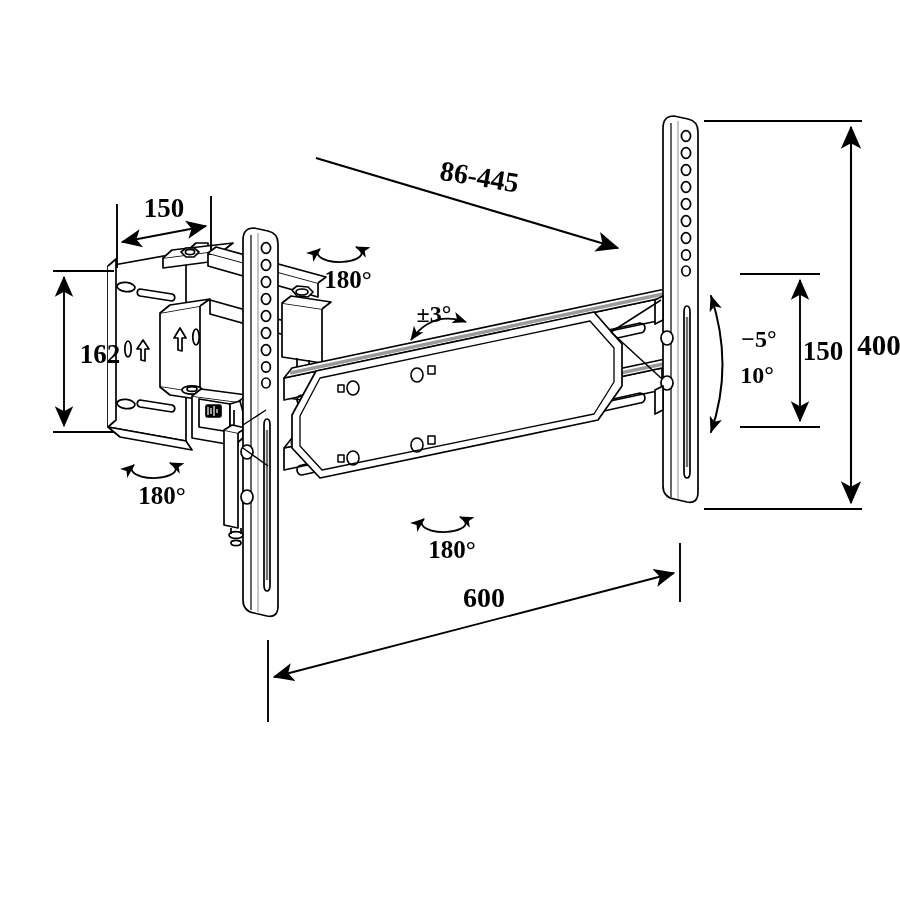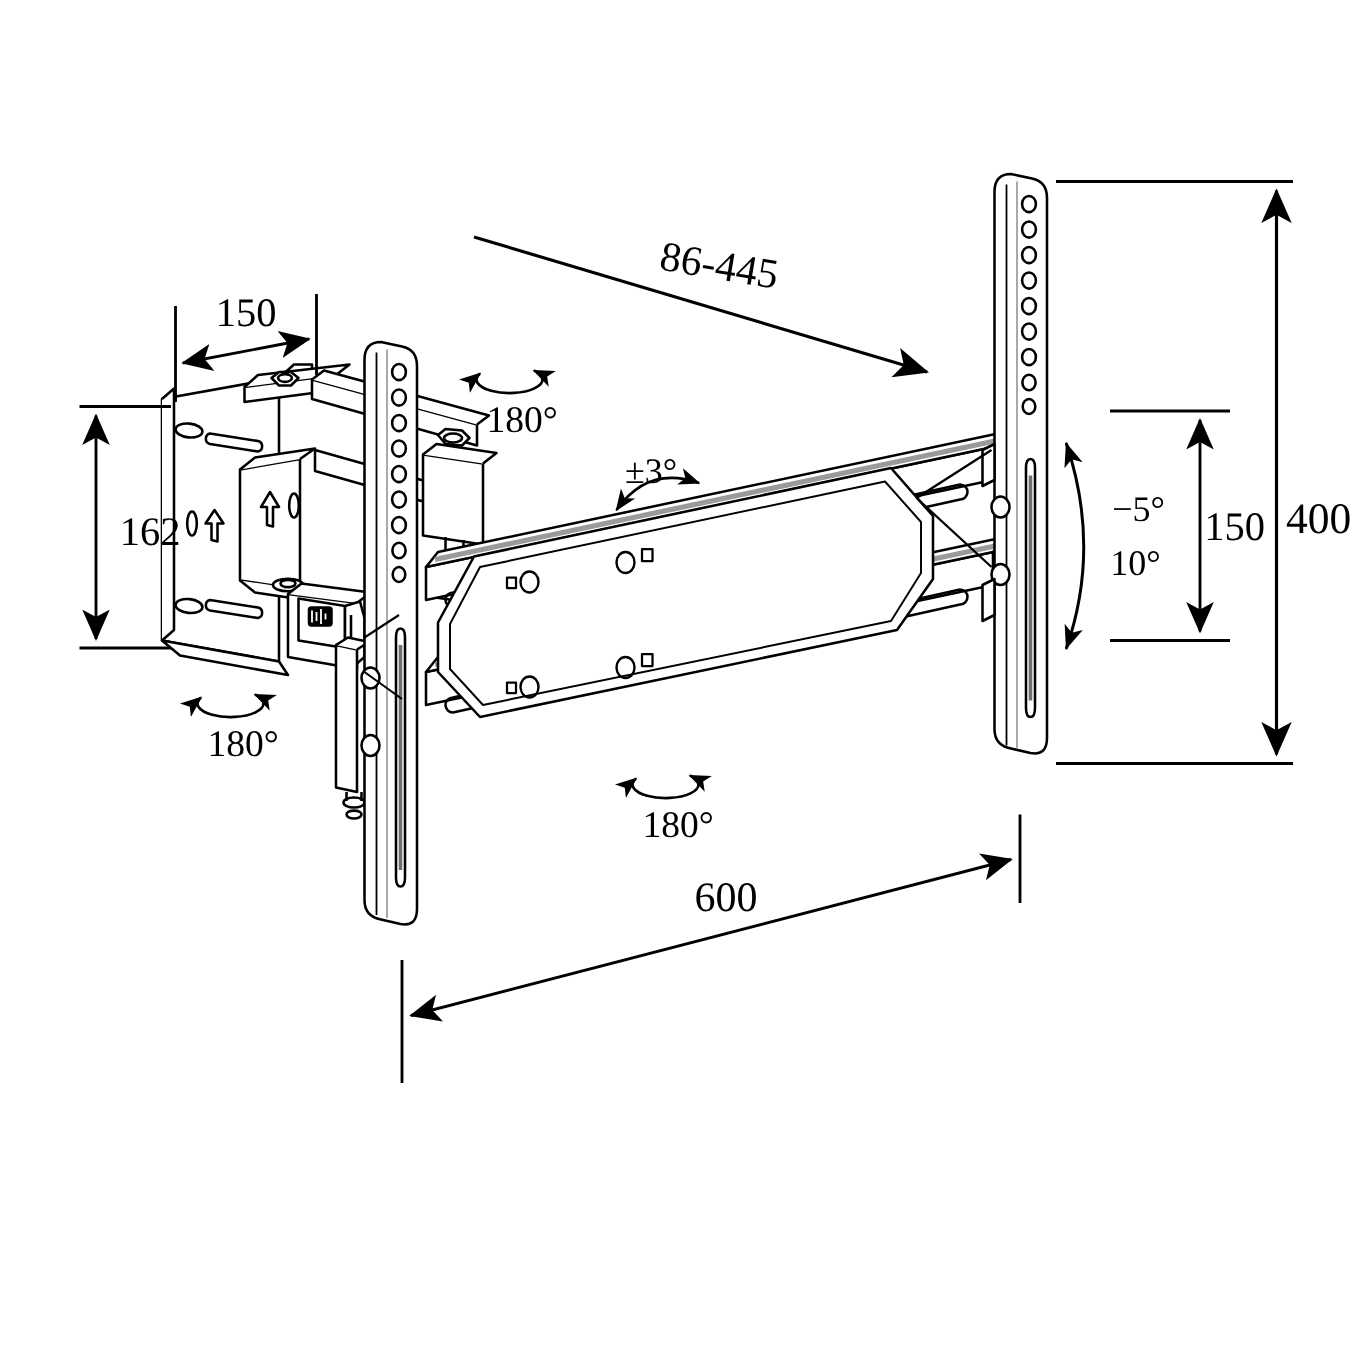--- a/index.html
+++ b/index.html
@@ -12,20 +12,21 @@
     width: 900px;
     height: 900px;
     overflow: hidden;
     font-family: "Liberation Serif", serif;
   }
   #stage {
     position: relative;
     width: 784px;
     height: 900px;
     background: #ffffff;
+    font-weight: bold;
   }
   #drawing {
     position: absolute;
     left: 0;
     top: 0;
     width: 900px;
     height: 900px;
   }
   .dim-text {
     font-family: "Liberation Serif", serif;

